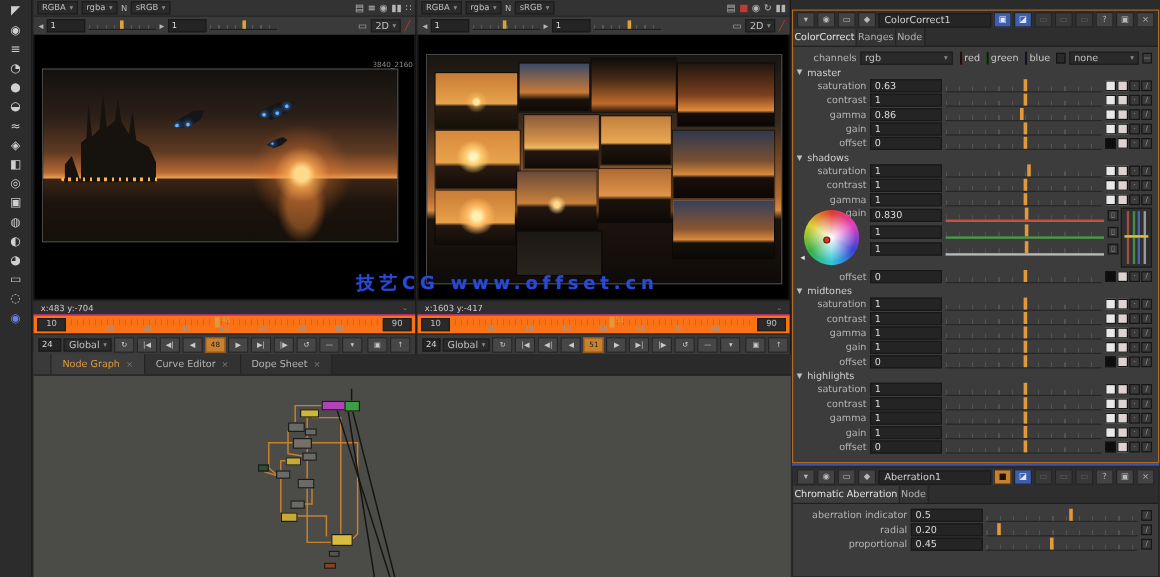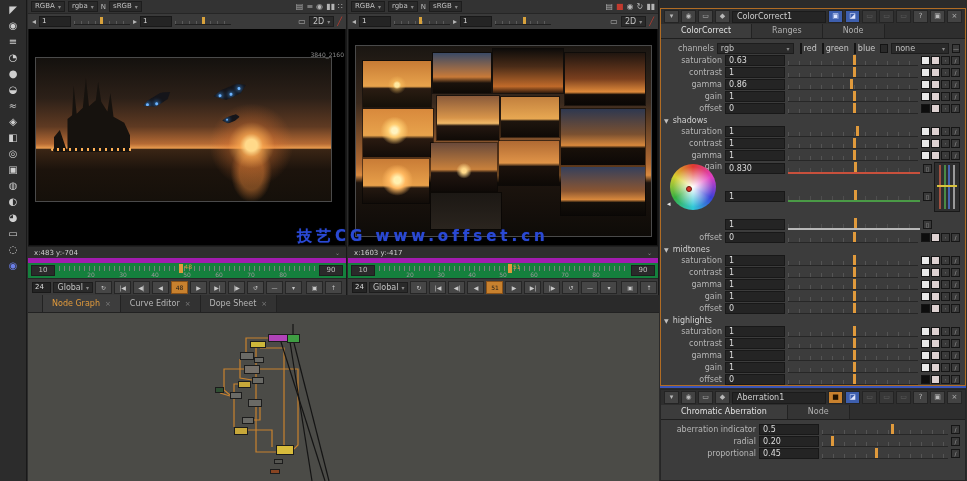--- a/index.html
+++ b/index.html
@@ -18,21 +18,21 @@
   .sp{flex:1;}
   .vicon{font-size:8px;color:#b5b5b5;line-height:12px;}
   .vicon.red{color:#c23a2e;}
   .vt2{height:15px;background:#3a3a3a;display:flex;align-items:center;gap:3px;padding:0 4px;border-top:1px solid #262626;}
   .mfield{width:26px;height:9px;background:#242424;border:1px solid #191919;color:#ddd;font-size:7px;line-height:9px;padding:0 2px;}
   .mslider{width:56px;height:5px;position:relative;border-bottom:1px solid #202020;
            background:repeating-linear-gradient(90deg,#5a5a5a 0 1px,transparent 1px 7px);background-size:100% 3px;background-position:0 100%;background-repeat:no-repeat;}
   .mmark{position:absolute;top:-2px;width:3px;height:7px;background:#d8a23c;}
   .vimage{flex:1;background:#000;position:relative;overflow:hidden;border:1px solid #141414;border-top:none;}
   .vstatus{height:11px;background:#2e2e2e;display:flex;align-items:center;padding:0 6px;font-size:7px;color:#cfcfcf;border-top:1px solid #202020;}
-  .vruler{height:15px;background:#15803d;display:flex;align-items:center;padding:0 3px;border-top:5px solid #a21caf;}
+  .vruler{height:15px;background:#f97316;display:flex;align-items:center;padding:0 3px;border-top:1px solid #a21caf;}
   .rbox{width:22px;height:9px;background:#2a2a2a;border:1px solid #1d1d1d;font-size:7px;line-height:9px;text-align:center;color:#c0c0c0;}
   .rtrack{flex:1;position:relative;height:13px;margin:0 4px;
           background:repeating-linear-gradient(90deg,#7d7d7d 0 1px,transparent 1px 5px);background-size:100% 5px;background-position:0 2px;background-repeat:no-repeat;}
   .rlabels{position:absolute;left:0;right:0;top:7px;height:6px;}
   .rlabels span{position:absolute;font-size:6px;color:#999;transform:translateX(-50%);}
   .phead{position:absolute;top:0;width:4px;height:9px;background:#e09a3c;}
   .pheadnum{position:absolute;top:-1px;font-size:6px;color:#e09a3c;margin-left:5px;}
   .vctrl{height:16px;background:#3a3a3a;display:flex;align-items:center;gap:2px;padding:0 4px;border-top:1px solid #262626;}
   .pbtn{min-width:13px;height:11px;background:#464646;border:1px solid #262626;color:#c8c8c8;font-size:6px;line-height:11px;text-align:center;padding:0 1px;}
   .pbtn.orange{background:#c8812e;border-color:#8a5218;color:#1c1c1c;}
@@ -60,21 +60,21 @@
   .props{position:absolute;left:660px;top:8px;width:306px;height:378px;background:#3c3c3c;border:1px solid #b06c24;box-sizing:border-box;display:flex;flex-direction:column;}
   .sep-blue{position:absolute;left:660px;top:386px;width:306px;height:2px;background:#3a55b8;}
   .abpanel{position:absolute;left:660px;top:389px;width:306px;height:92px;background:#3c3c3c;border:1px solid #262626;box-sizing:border-box;display:flex;flex-direction:column;}
   .phead-row{height:15px;background:#2e2e2e;display:flex;align-items:center;gap:2px;padding:0 3px;}
   .hbtn{width:13px;height:11px;background:#434343;border:1px solid #242424;color:#b8b8b8;font-size:7px;line-height:11px;text-align:center;}
   .hbtn.blue{background:#3e5fae;color:#dfe6ff;}
   .hbtn.orangeb{background:#c8812e;color:#201200;}
   .hbtn.dis{background:#383838;color:#606060;}
   .titlefield{flex:1;height:10px;background:#252525;border:1px solid #1b1b1b;color:#cfcfcf;font-size:8px;line-height:10px;padding:0 4px;}
   .ptabs{height:14px;background:#2e2e2e;display:flex;border-bottom:1px solid #1f1f1f;}
-  .ptab{padding:0 20px;font-size:8px;line-height:14px;color:#b0b0b0;background:#343434;border-right:1px solid #222;}
+  .ptab{padding:0 1px;font-size:8px;line-height:14px;color:#b0b0b0;background:#343434;border-right:1px solid #222;}
   .ptab.active{background:#3c3c3c;color:#e0e0e0;}
   .pbody{flex:1;padding:3px 5px 0 3px;overflow:hidden;position:relative;}
   .srow{display:flex;align-items:center;height:12px;gap:3px;}
   .slabel{width:58px;text-align:right;color:#b5b5b5;font-size:8px;white-space:nowrap;}
   .slabel.wide{width:92px;}
   .sval{width:52px;height:9px;background:#242424;border:1px solid #181818;color:#ddd;font-size:8px;line-height:9px;padding:0 3px;}
   .strack{flex:1;height:10px;position:relative;border-bottom:1px solid #272727;
           background:repeating-linear-gradient(90deg,#545454 0 1px,transparent 1px 11px);background-size:100% 4px;background-position:0 100%;background-repeat:no-repeat;}
   .smark{position:absolute;top:0;width:3px;height:10px;background:#e09a3c;}
   .sbtns{display:flex;gap:1px;}
@@ -83,21 +83,21 @@
   .mini{width:9px;height:9px;background:#3a3a3a;border:1px solid #161616;color:#9a9a9a;font-size:6px;line-height:8px;text-align:center;box-sizing:border-box;}
   .ghead{display:flex;align-items:center;gap:4px;height:10px;color:#d0d0d0;font-size:8px;margin-top:1px;}
   .gtri{font-size:6px;color:#c0c0c0;}
   .gblock{display:flex;gap:3px;margin:1px 0;}
   .gleft{width:58px;position:relative;}
   .wheel{position:absolute;right:6px;top:2px;width:46px;height:46px;border-radius:50%;
          background:radial-gradient(circle,#ffffff 0%,rgba(255,255,255,0) 62%),conic-gradient(#e03a30,#e040c0,#3a40d8,#30c8d8,#38b040,#d8d030,#e03a30);}
   .wheeldot{position:absolute;right:24px;top:22px;width:4px;height:4px;border-radius:50%;background:#d83428;border:1px solid #701a10;}
   .wheeltri{position:absolute;left:-3px;bottom:2px;color:#e8e8e8;font-size:7px;}
   .grows{flex:1;display:flex;gap:2px;}
-  .gcol{flex:1;display:flex;flex-direction:column;gap:16px;}
+  .gcol{flex:1;display:flex;flex-direction:column;gap:2px;}
   .ctrack{flex:1;height:10px;position:relative;border-bottom:2px solid #555;
           background:repeating-linear-gradient(90deg,#4e4e4e 0 1px,transparent 1px 11px);background-size:100% 4px;background-position:0 100%;background-repeat:no-repeat;}
   .vpanel{width:26px;height:50px;background:#2f2f2f;border:1px solid #191919;display:flex;justify-content:space-around;align-items:stretch;padding:2px 3px;box-sizing:border-box;}
   .vbar{width:2px;position:relative;}
   .vbarm{position:absolute;left:-2px;width:6px;height:2px;background:#d8c23c;}
 </style>
 </head>
 <body>
 
 <div class="app">
@@ -416,20 +416,24 @@
         <span id="chan-checks"><span class="sw" style="background: rgb(192, 60, 48); margin-left: 3px;"></span><span style="margin: 0px 2px;">red</span><span class="sw" style="background: rgb(63, 156, 53); margin-left: 3px;"></span><span style="margin: 0px 2px;">green</span><span class="sw" style="background: rgb(60, 85, 192); margin-left: 3px;"></span><span style="margin: 0px 2px;">blue</span></span>
         <span class="sw" style="background:#2a2a2a"></span>
         <div class="dd" style="width:58px">
             <span>none</span>
             <div class="sp"></div>
             <span class="caret">▾</span>
           </div>
         <span class="mini">—</span>
       </div>
       <div id="props-groups">
+          <div class="ghead">
+            <span class="gtri">▼</span>
+            <span>master</span>
+          </div>
           <div class="srow">
             <div class="slabel">saturation</div>
             <div class="sval">0.63</div>
             <div class="strack">
               <div class="smark" style="left: 50%;"></div>
             </div>
             <div class="sbtns">
               <span class="sw w"></span>
               <span class="sw w2"></span>
               <span class="mini">·</span>

